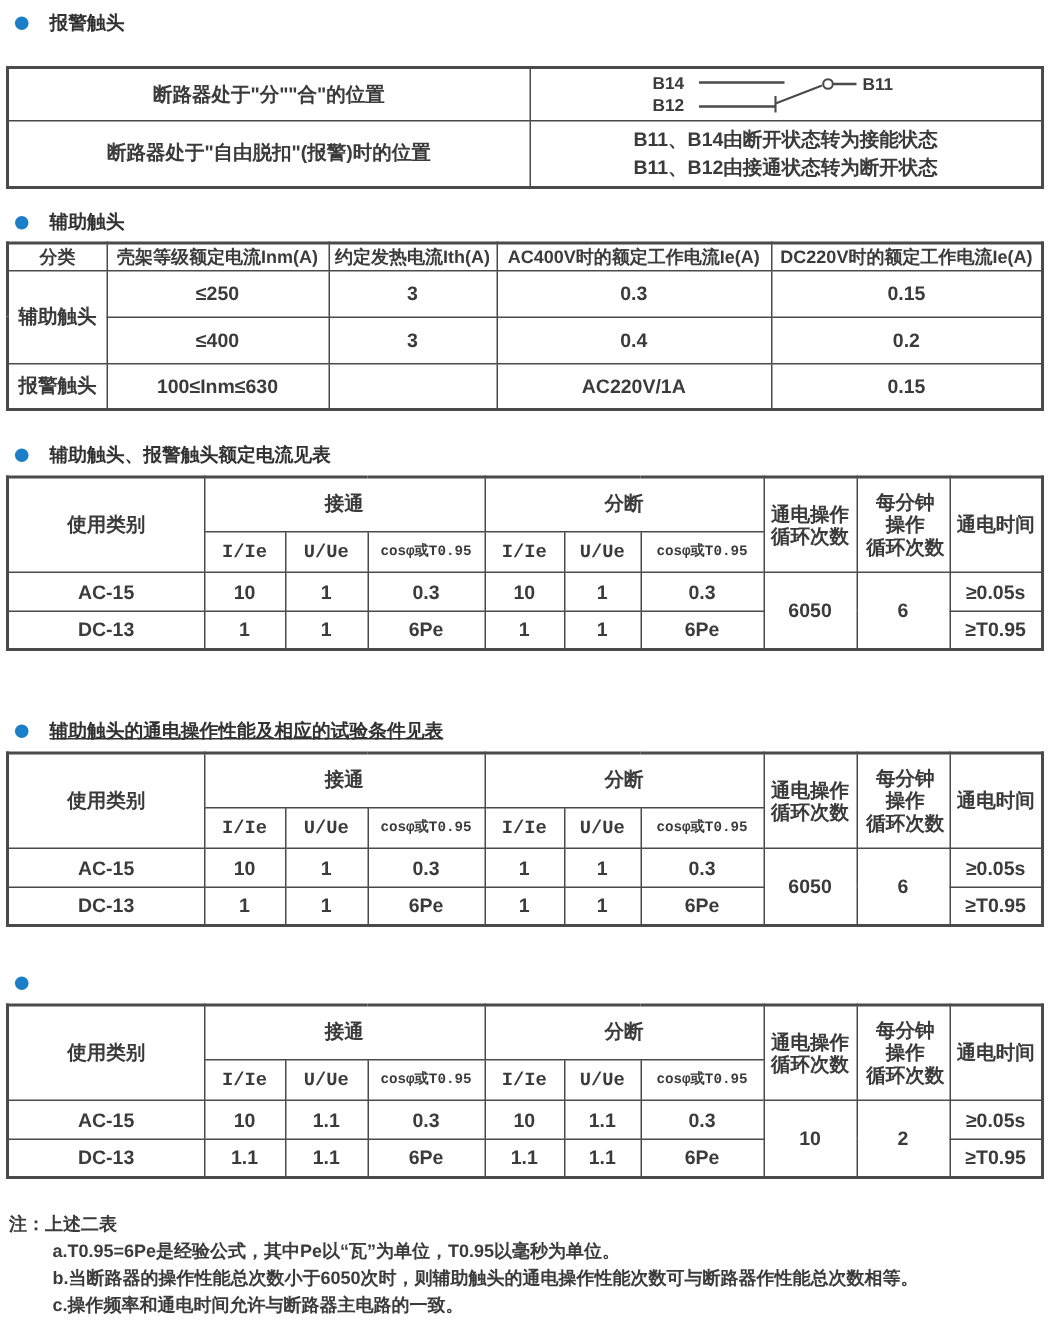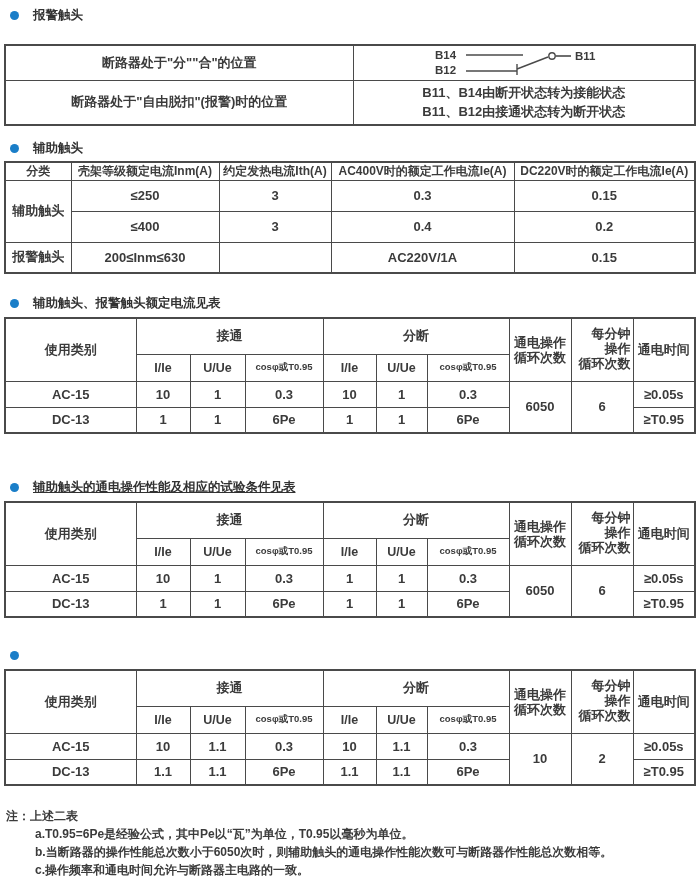--- a/index.html
+++ b/index.html
@@ -43,25 +43,25 @@
   .t2 .dr td { height: 31px; }
 
   
   .s3 { margin-top: 22px; }
   .t3 { margin-top: 7px; }
   .s4 { margin-top: 46px; text-decoration: underline; }
   .t4 { margin-top: 7px; }
   .s5 { margin-top: 30px; }
   .t5 { margin-top: 7px; }
   .perf .gh td { height: 36px; font-size: 13px; }
-  .perf .sh td { height: 27px; font-size: 12.5px; }
+  .perf .sh td { height: 27px; font-size: 12.5px; font-family: Liberation Mono, monospace; }
   .perf .sh td.small { font-size: 9.5px; letter-spacing: 0; padding: 0 1px; }
   .perf .dr td { height: 26px; }
   .perf .ml { line-height: 15px; font-size: 12.5px; }
-  .perf .ml.left { text-align: right; padding-left: 5px; font-family: Liberation Mono, monospace; }
+  .perf .ml.left { text-align: center; padding-left: 5px; }
 
   
   .notes { margin-top: 21px; font-size: 12px; line-height: 18px; color: #3b3b3b; }
   .note-head { padding-left: 2px; }
   .note-item { padding-left: 31px; }
 
   svg text { font-family: "Liberation Sans", "DejaVu Sans", sans-serif; font-weight: 700; }
 </style>
 </head>
 <body>
@@ -136,21 +136,21 @@
       <td>0.15</td>
     </tr>
     <tr class="dr">
       <td>≤400</td>
       <td>3</td>
       <td>0.4</td>
       <td>0.2</td>
     </tr>
     <tr class="dr">
       <td>报警触头</td>
-      <td>200≤Inm≤630</td>
+      <td>100≤Inm≤630</td>
       <td></td>
       <td>AC220V/1A</td>
       <td>0.15</td>
     </tr>
   </tbody>
     </table>
 
   <div class="sec-title s3">
     <span class="bullet"></span>
     <span>辅助触头、报警触头额定电流见表</span>

